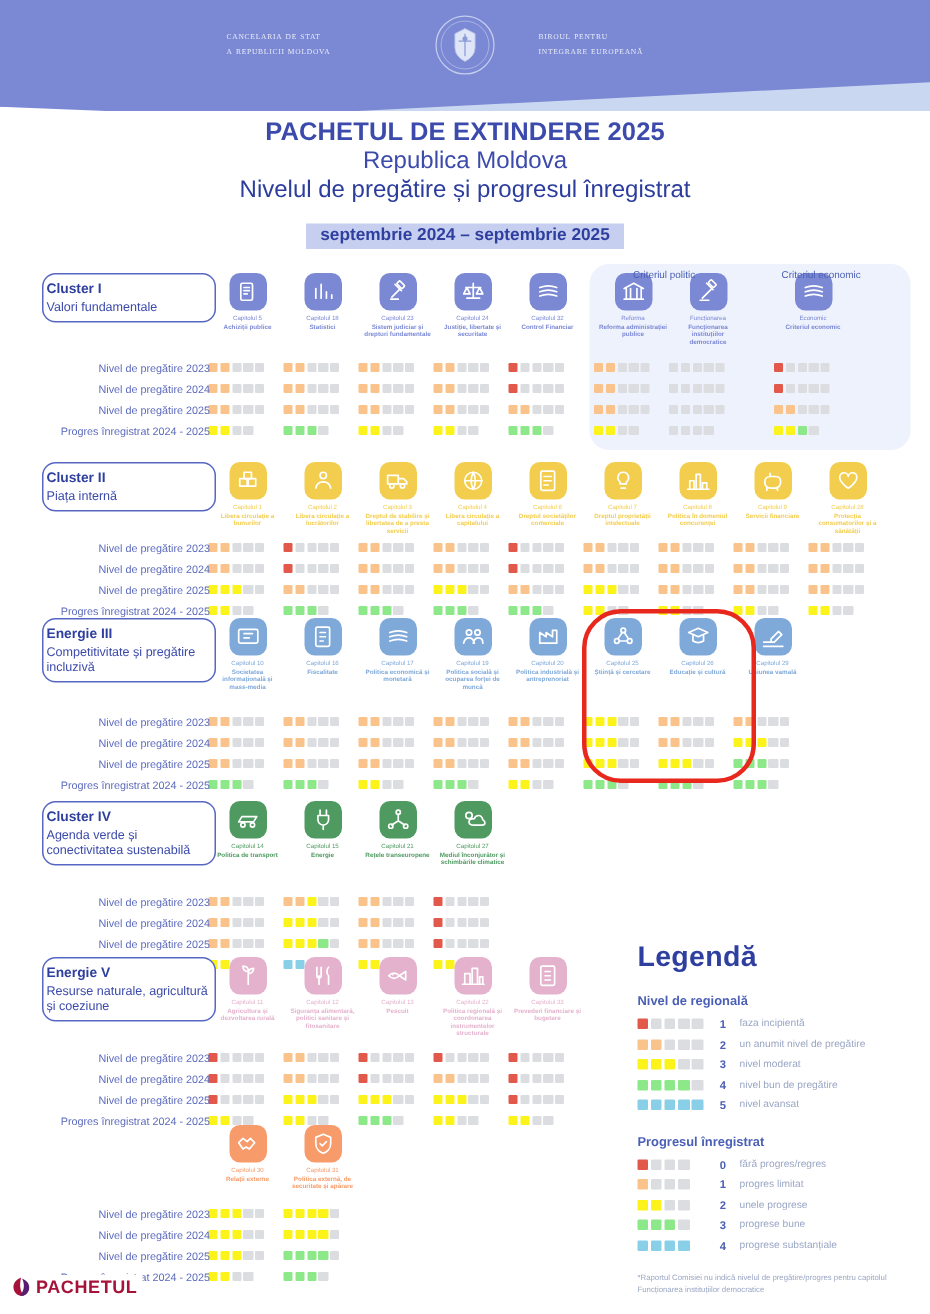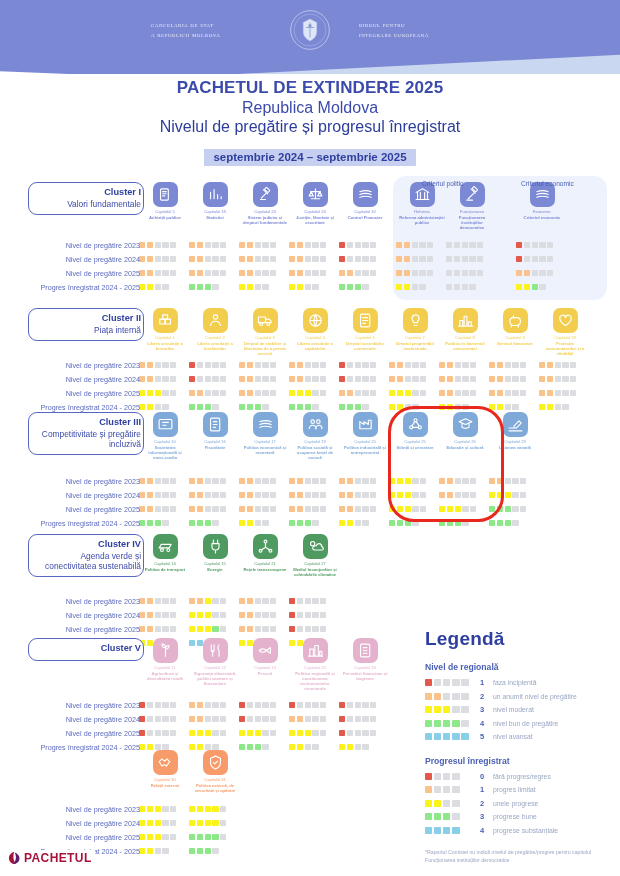--- a/index.html
+++ b/index.html
@@ -61,21 +61,21 @@
   .crit-lbl {
     position: absolute; font-size: 6.6px; color: #4a5fb5; z-index: 5;
     white-space: nowrap;
   }
 
   
   .cluster { position: absolute; left: 0; width: 620px; z-index: 3; }
   .cl-badge {
     position: absolute; left: 28px; top: 0;
     width: 116px; border: 1.2px solid #5767c4; border-radius: 9px;
-    background: #fff; text-align: right; padding: 4px 2px 5px;
+    background: #fff; text-align: left; padding: 4px 2px 5px;
   }
   .cl-title { font-size: 9.2px; font-weight: bold; color: #2f3f9f; line-height: 1.25; }
   .cl-sub   { font-size: 8.4px; color: #3c4bab; line-height: 1.22; }
 
   
   .chcol { position: absolute; width: 48px; text-align: center; }
   .ch-icon {
     width: 25px; height: 25px; border-radius: 7px; margin: 0 auto;
     display: flex; align-items: center; justify-content: center;
   }
@@ -798,21 +798,21 @@
           <div class="cell"></div>
           <div class="cell"></div>
         </div>
         <div class="rowlabel" style="left: 0px; width: 140px; top: 61px;">Nivel de pregătire 2023</div>
         <div class="rowlabel" style="left: 0px; width: 140px; top: 75px;">Nivel de pregătire 2024</div>
         <div class="rowlabel" style="left: 0px; width: 140px; top: 89px;">Nivel de pregătire 2025</div>
         <div class="rowlabel" style="left: 0px; width: 140px; top: 103px;">Progres înregistrat 2024 - 2025</div>
       </div>
       <div class="cluster" style="top: 408px; height: 132px;">
         <div class="cl-badge" style="top: 4px;">
-          <div class="cl-title">Cluster III</div>
+          <div class="cl-title">Energie III</div>
           <div class="cl-sub">Competitivitate și pregătire incluzivă</div>
         </div>
         <div class="chcol" style="left: 141px; top: 4px;">
           <div class="ch-icon" style="background: rgb(127, 169, 217);">
             <svg viewBox="0 0 24 24" width="17" height="17">
               <rect x="3" y="5" width="18" height="13" rx="1.5" stroke="#ffffff" fill="none" stroke-width="1.6" stroke-linecap="round" stroke-linejoin="round"></rect>
               <path d="M8 9h8M8 13h5" stroke="#ffffff" fill="none" stroke-width="1.6" stroke-linecap="round" stroke-linejoin="round"></path>
             </svg>
           </div>
           <div class="ch-num" style="color: rgb(127, 169, 217);">Capitolul 10</div>
@@ -1264,21 +1264,22 @@
           <div class="cell"></div>
           <div class="cell"></div>
         </div>
         <div class="rowlabel" style="left: 0px; width: 140px; top: 67px;">Nivel de pregătire 2023</div>
         <div class="rowlabel" style="left: 0px; width: 140px; top: 81px;">Nivel de pregătire 2024</div>
         <div class="rowlabel" style="left: 0px; width: 140px; top: 95px;">Nivel de pregătire 2025</div>
         <div class="rowlabel" style="left: 0px; width: 140px; top: 109px;">Progres înregistrat 2024 - 2025</div>
       </div>
       <div class="cluster" style="top: 634px; height: 130px;">
         <div class="cl-badge" style="top: 4px;">
-          <div class="cl-title">Cluster V</div>
+          <div class="cl-title">Energie V</div>
+          <div class="cl-sub">Resurse naturale, agricultură și coeziune</div>
         </div>
         <div class="chcol" style="left: 141px; top: 4px;">
           <div class="ch-icon" style="background: rgb(228, 178, 205);">
             <svg viewBox="0 0 24 24" width="17" height="17">
               <path d="M12 20V8M12 8q-5 0-5-5 5 0 5 5zM12 10q5 0 5-5-5 0-5 5z" stroke="#ffffff" fill="none" stroke-width="1.6" stroke-linecap="round" stroke-linejoin="round"></path>
             </svg>
           </div>
           <div class="ch-num" style="color: rgb(228, 178, 205);">Capitolul 11</div>
           <div class="ch-name" style="color: rgb(228, 178, 205);">Agricultura și dezvoltarea rurală</div>
         </div>

